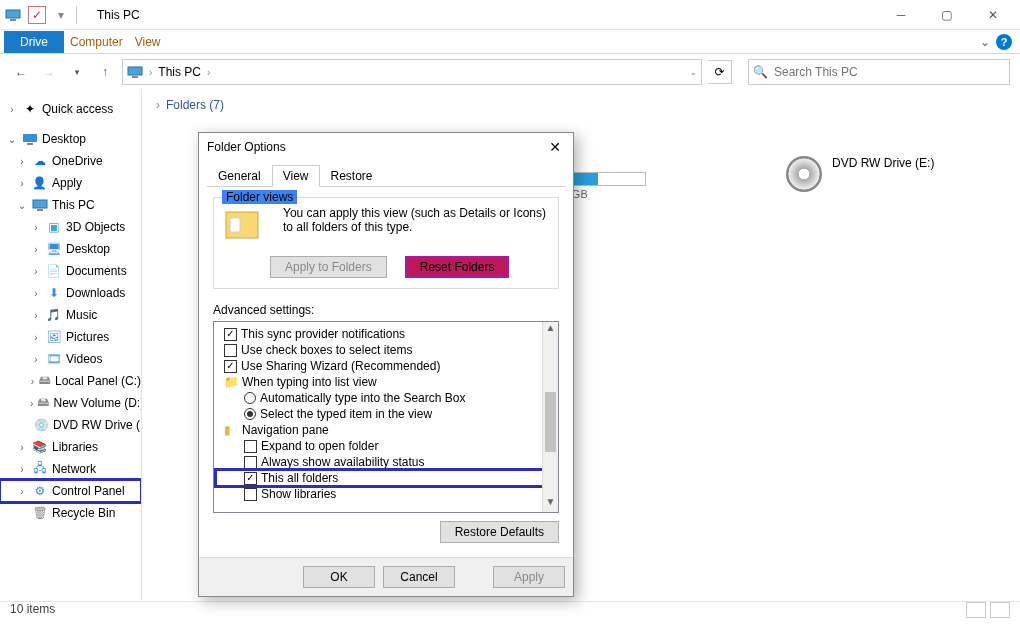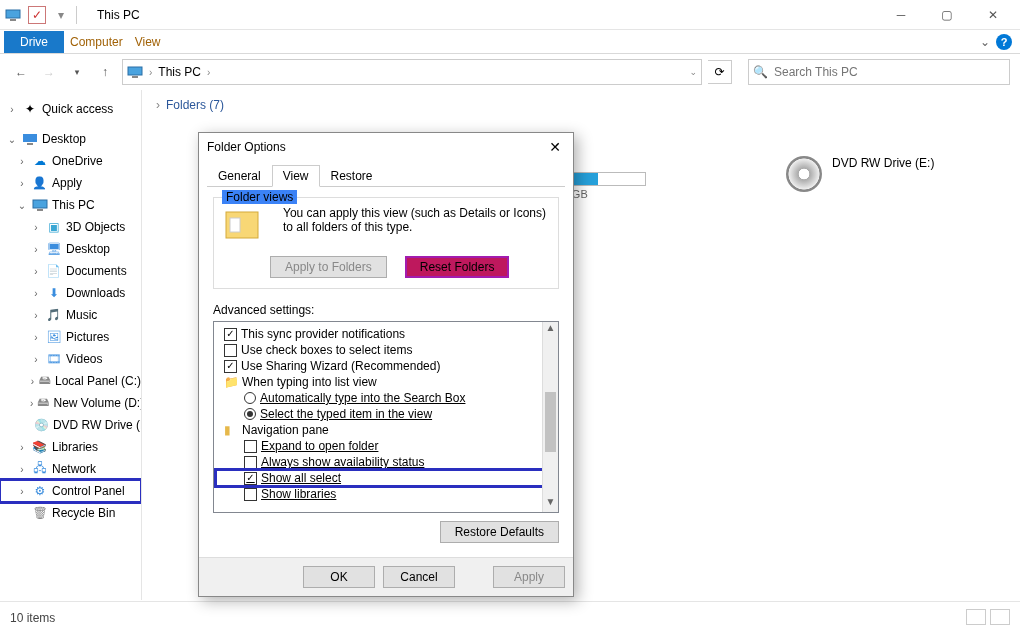--- a/index.html
+++ b/index.html
@@ -46,21 +46,21 @@
 
 .drive-row { display:flex; gap:40px; margin-top: 44px;}
 .drive-item { display:flex; gap:10px; width:220px;}
 .drive-item .dico { width:36px; height:36px; background:#ddd; border-radius:4px; display:flex; align-items:center; justify-content:center;}
 .drive-item .dinfo { display:flex; flex-direction:column; gap:2px; }
 .drive-item .dbar { width:120px; height:14px; border:1px solid #bbb; background:#fff; position:relative;}
 .drive-item .dbar .fill { height:100%; background:#26a0da; }
 .drive-item .dfree { font-size:11px; color:#666; }
 
 
-.statusbar { position:absolute; bottom:0; left:0; right:0; height:24px; border-top:1px solid #e5e5e5; display:flex; align-items:flex-end; padding:0 10px; font-size:12px; color:#444;}
+.statusbar { position:absolute; bottom:0; left:0; right:0; height:24px; border-top:1px solid #e5e5e5; display:flex; align-items:flex-start; padding:0 10px; font-size:12px; color:#444;}
 .statusbar .views { margin-left:auto; display:flex; gap:4px;}
 .statusbar .views div { width:20px; height:16px; border:1px solid #ccc;}
 
 
 .dialog { position:absolute; left:198px; top:132px; width:376px; height:465px; background:#fff; border:1px solid #888; box-shadow: 4px 4px 14px rgba(0,0,0,0.3); display:flex; flex-direction:column; }
 .dialog .dtitle { height:28px; display:flex; align-items:center; padding:0 8px;}
 .dialog .dtitle .close { margin-left:auto; width:20px; text-align:center; font-size:14px;}
 .dialog .dtabs { display:flex; padding: 4px 8px 0 8px;}
 .dialog .dtabs .dtab { padding:3px 10px; border:1px solid transparent; }
 .dialog .dtabs .dtab.active { border:1px solid #ccc; border-bottom:1px solid #fff; background:#fff; position:relative; z-index:2;}
@@ -72,21 +72,21 @@
 .folder-ico { width:36px; height:40px; }
 .fv-text { flex:1; font-size:12px; }
 .fv-btns { display:flex; gap:18px; margin-top:10px; margin-left:46px;}
 .btn { padding:3px 14px; border:1px solid #adadad; background:#e1e1e1; font-size:12px; min-width:96px; text-align:center;}
 .btn.disabled { color:#888; }
 .btn.focus { border:2px solid #a21caf; padding:2px 13px; background:#be185d;}
 
 .adv-label { margin:4px 0;}
 .adv-box { border:1px solid #828790; height:192px; padding:4px 2px; overflow:hidden; position:relative;}
 .adv-item { display:flex; align-items:center; height:16px; gap:4px; padding-left:8px;}
-.adv-item.sub { padding-left:28px;text-decoration:underline; }
+.adv-item.sub { padding-left:28px; }
 .adv-item .chk { width:13px; height:13px; border:1px solid #333; display:inline-flex; align-items:center; justify-content:center; font-size:10px; line-height:1;}
 .adv-item .rad { width:12px; height:12px; border:1px solid #333; border-radius:50%; display:inline-flex; align-items:center; justify-content:center;}
 .adv-item .rad .dot { width:6px; height:6px; background:#333; border-radius:50%;}
 .adv-item .gico { width:14px; height:14px; }
 .adv-item.highlighted { outline: 3px solid #2a2fbf; outline-offset:-1px;}
 .adv-scroll { position:absolute; right:0; top:0; bottom:0; width:16px; background:#f0f0f0; border-left:1px solid #ddd;}
 .adv-scroll .thumb { position:absolute; left:2px; right:2px; top:70px; height:60px; background:#c2c2c2;}
 .adv-scroll .ar { position:absolute; left:0; right:0; height:16px; text-align:center; color:#666; font-size:10px;}
 .adv-scroll .ar.up { top:0;} .adv-scroll .ar.dn { bottom:0;}
 
@@ -361,21 +361,21 @@
       <div class="adv-item sub">
           <span class="chk"></span>
           <span>Expand to open folder</span>
         </div>
       <div class="adv-item sub">
           <span class="chk"></span>
           <span>Always show availability status</span>
         </div>
       <div class="adv-item sub highlighted">
           <span class="chk">✓</span>
-          <span>Show all select</span>
+          <span>This all folders</span>
         </div>
       <div class="adv-item sub">
           <span class="chk"></span>
           <span>Show libraries</span>
         </div>
       <div class="adv-scroll">
         <div class="ar up">▲</div>
         <div class="thumb"></div>
         <div class="ar dn">▼</div>
       </div>

